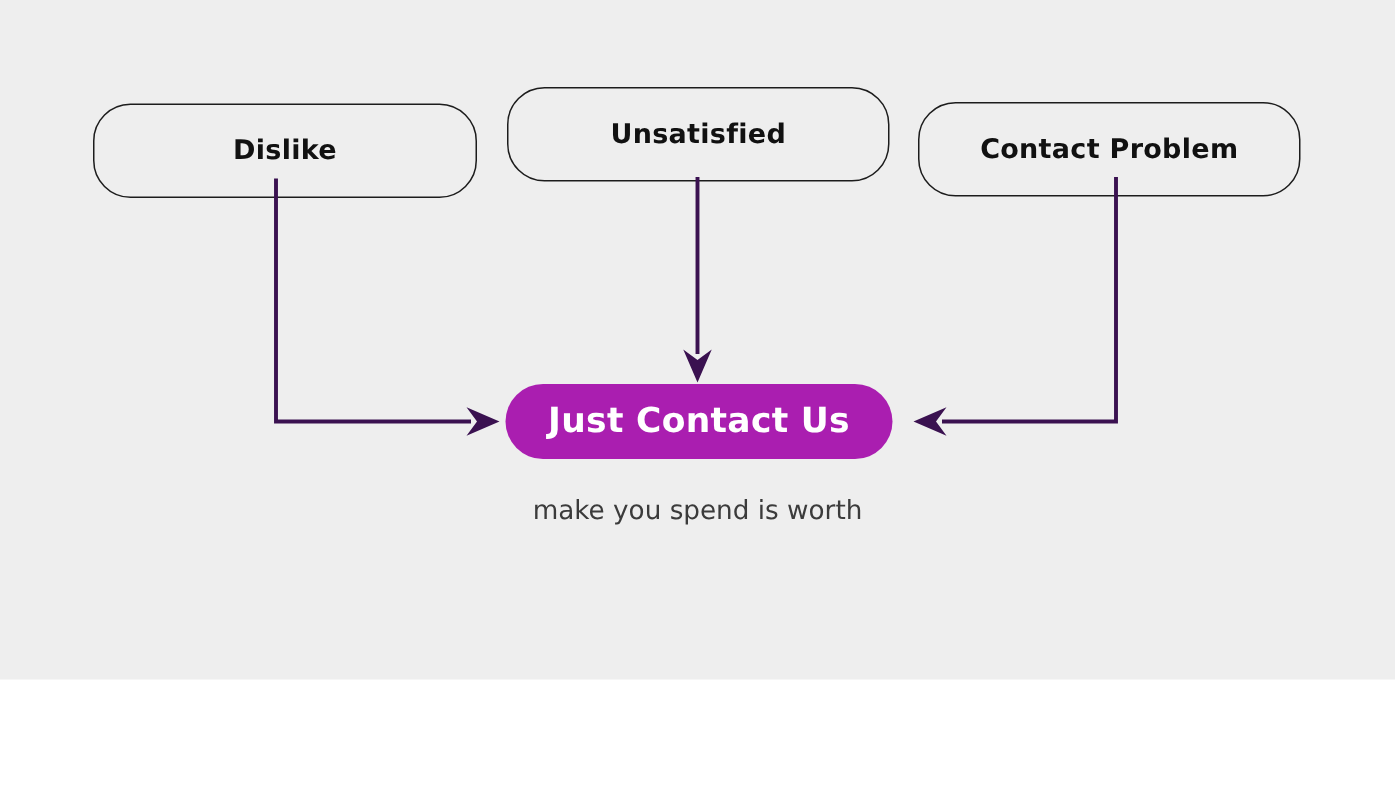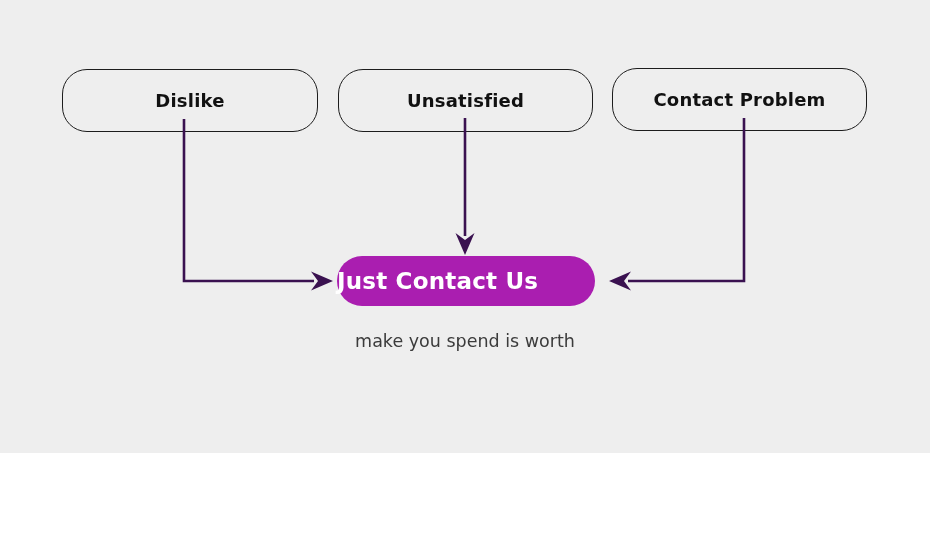--- a/index.html
+++ b/index.html
@@ -31,21 +31,21 @@
     background: transparent;
     display: flex;
     align-items: center;
     justify-content: center;
     font-weight: bold;
     font-size: 18px;
     color: var(--pill-text, #111111);
     letter-spacing: 0.2px;
   }
   .pill-dislike  { left: 62px;  top: 69px; width: 256px; }
-  .pill-unsat    { left: 338px; top: 69px; width: 255px; align-items: center; }
+  .pill-unsat    { left: 338px; top: 58px; width: 255px; align-items: center; }
   .pill-quality  { left: 612px; top: 68px; width: 255px; }
 
   .connectors {
     position: absolute;
     left: 0; top: 0;
     width: 930px;
     height: 453px;
     pointer-events: none;
   }
   .connector {
@@ -66,20 +66,21 @@
     height: 50px;
     border: none;
     border-radius: 25px;
     background: var(--accent, #aa1eb0);
     color: var(--accent-text, #ffffff);
     font-family: "DejaVu Sans", "Liberation Sans", sans-serif;
     font-weight: bold;
     font-size: 23px;
     display: flex;
     align-items: center;
+    justify-content: center;
     cursor: pointer;
     letter-spacing: 0.2px;
   }
 
   .description {
     position: absolute;
     left: 0;
     top: 326px;
     width: 930px;
     text-align: center;

